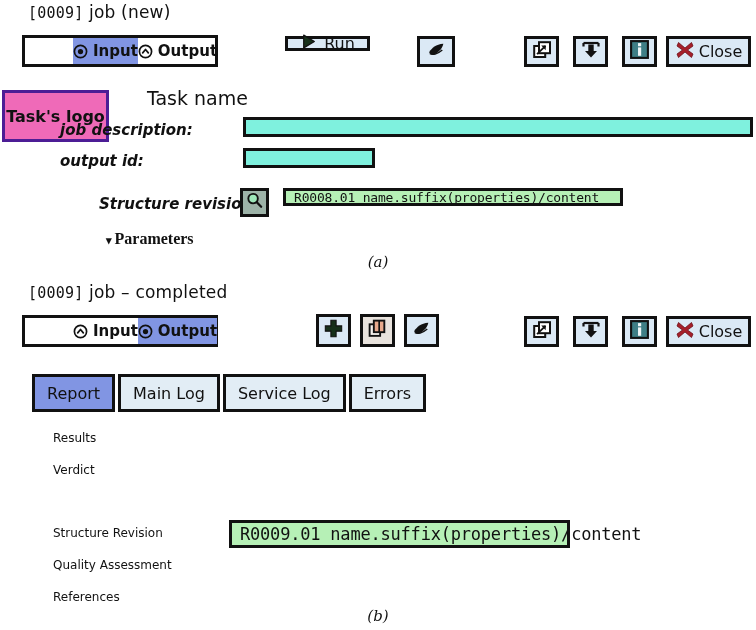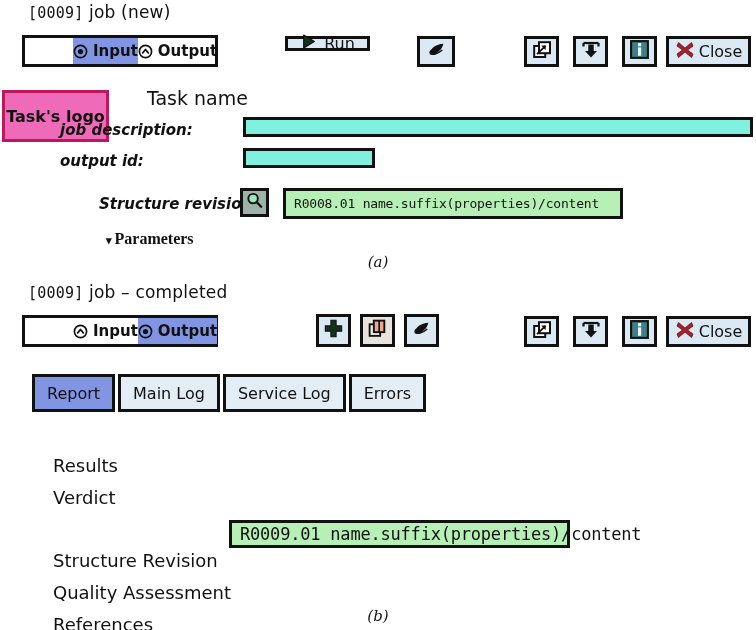--- a/index.html
+++ b/index.html
@@ -70,21 +70,21 @@
   
   .ico-circ {
     width: 15px; height: 15px;
     display: inline-block;
     flex: none;
   }
 
   
   .task-logo {
     box-sizing: border-box;
-    border: 3px solid #be185d;
+    border: 3px solid #4c1d95;
     background: #ef6ab8;
     display: flex;
     align-items: center;
     justify-content: center;
     font-size: 16px;
     font-weight: 600;
     color: #111111;
     white-space: nowrap;
   }
 
@@ -142,24 +142,23 @@
     justify-content: center;
     padding: 16px 12px;
     font-size: 16px;
     white-space: nowrap;
     user-select: none;
   }
   .tab.active { background: #8195e3; }
 
   
   .report-item {
-    font-size: 18px;
+    font-size: 12px;
     white-space: nowrap;
     line-height: 1;
-    margin-top: 25px;
   }
 
   .caption {
     position: absolute;
     width: 756px;
     text-align: center;
     font-family: "DejaVu Serif", serif;
     font-style: italic;
     font-size: 15px;
   }
@@ -265,21 +264,21 @@
 
   <div class="abs struct-label" style="left:99px; top:195px;">Structure revision</div>
   <div class="abs btn icon-only" style="left:240px; top:188px; width:29px; height:29px; background:#9db3a8;">
     <span>
       <svg viewBox="0 0 20 20" width="19" height="19">
         <circle cx="8.5" cy="8" r="5" fill="#9de6b9" stroke="#111" stroke-width="2"></circle>
         <path d="M12.4 11.8 L17 16.5" stroke="#111" stroke-width="2.4" stroke-linecap="round"></path>
       </svg>
     </span>
   </div>
-  <div class="abs revbox" style="left:283px; top:188px; width:340px; height:31px;">R0008.01 name.suffix(properties)/content</div>
+  <div class="abs revbox" style="left:283px; top:188px; width:340px; height:18px;">R0008.01 name.suffix(properties)/content</div>
 
   <div class="abs params" style="left:106px; top:230px;">
     <span class="caret">▾</span><span>Parameters</span>
   </div>
 
   <div class="caption" style="top:253px;">(a)</div>
 </div>
 
 <div class="panel" id="panel-b">
 

